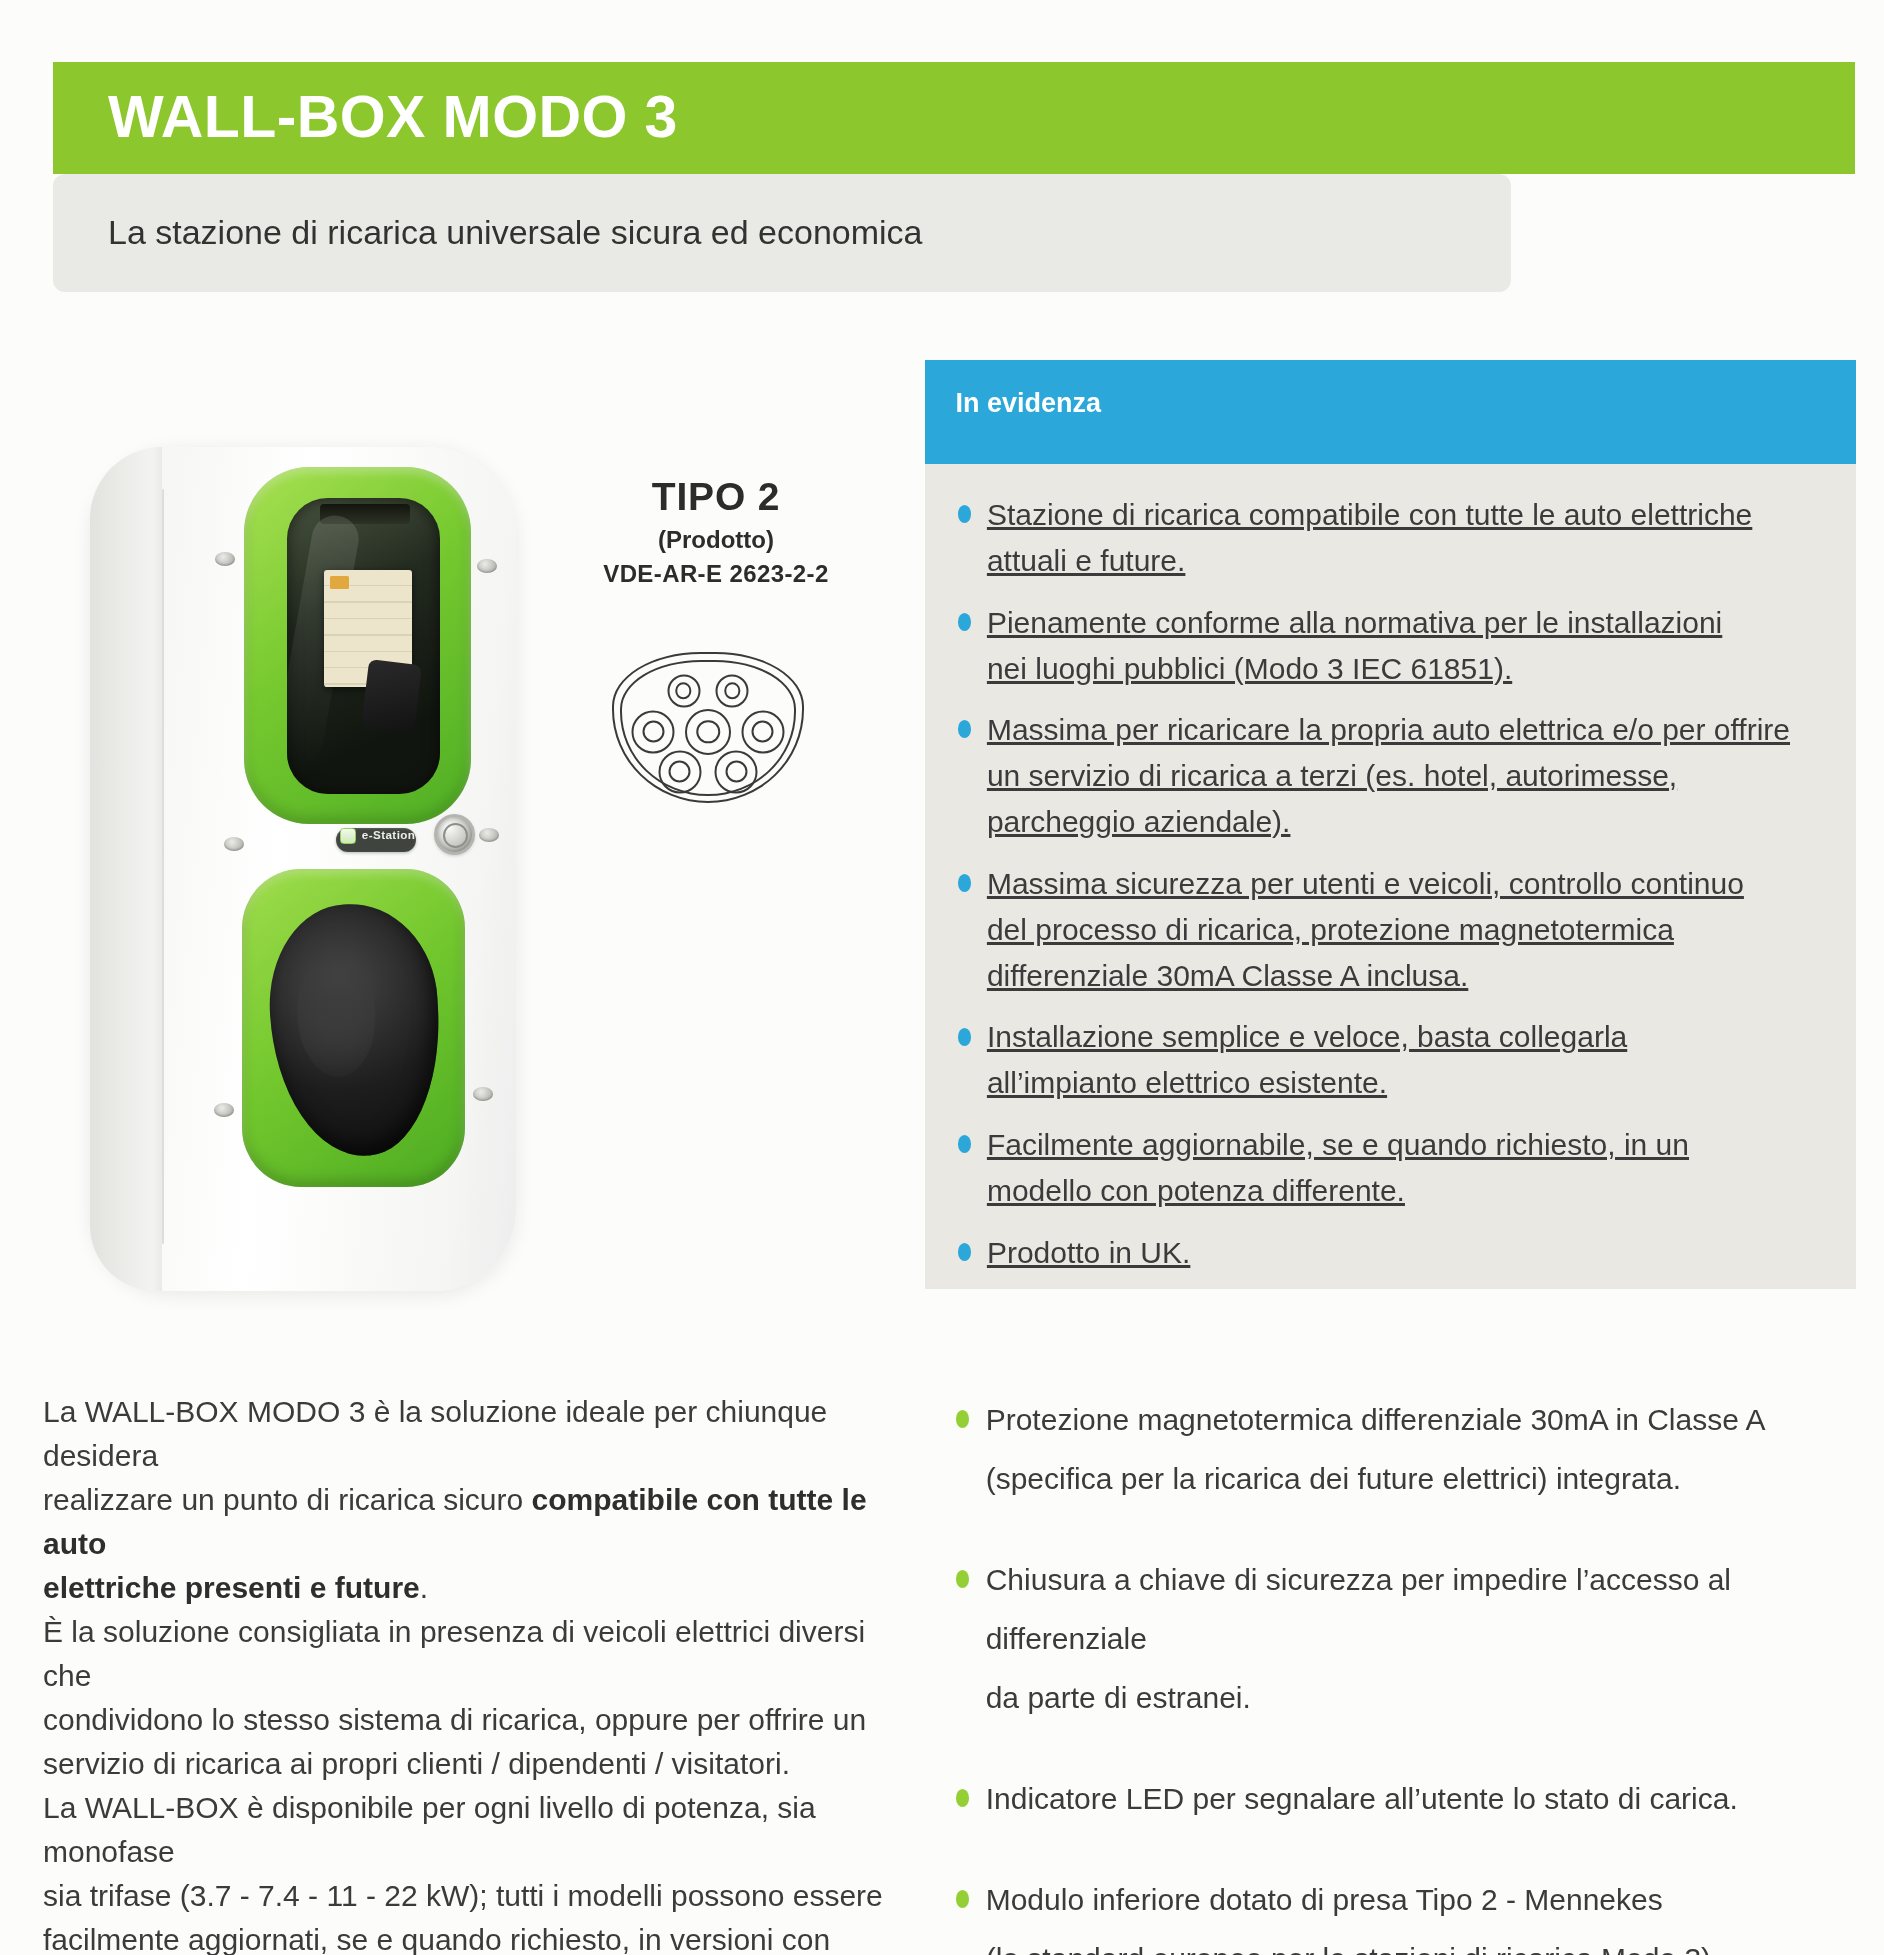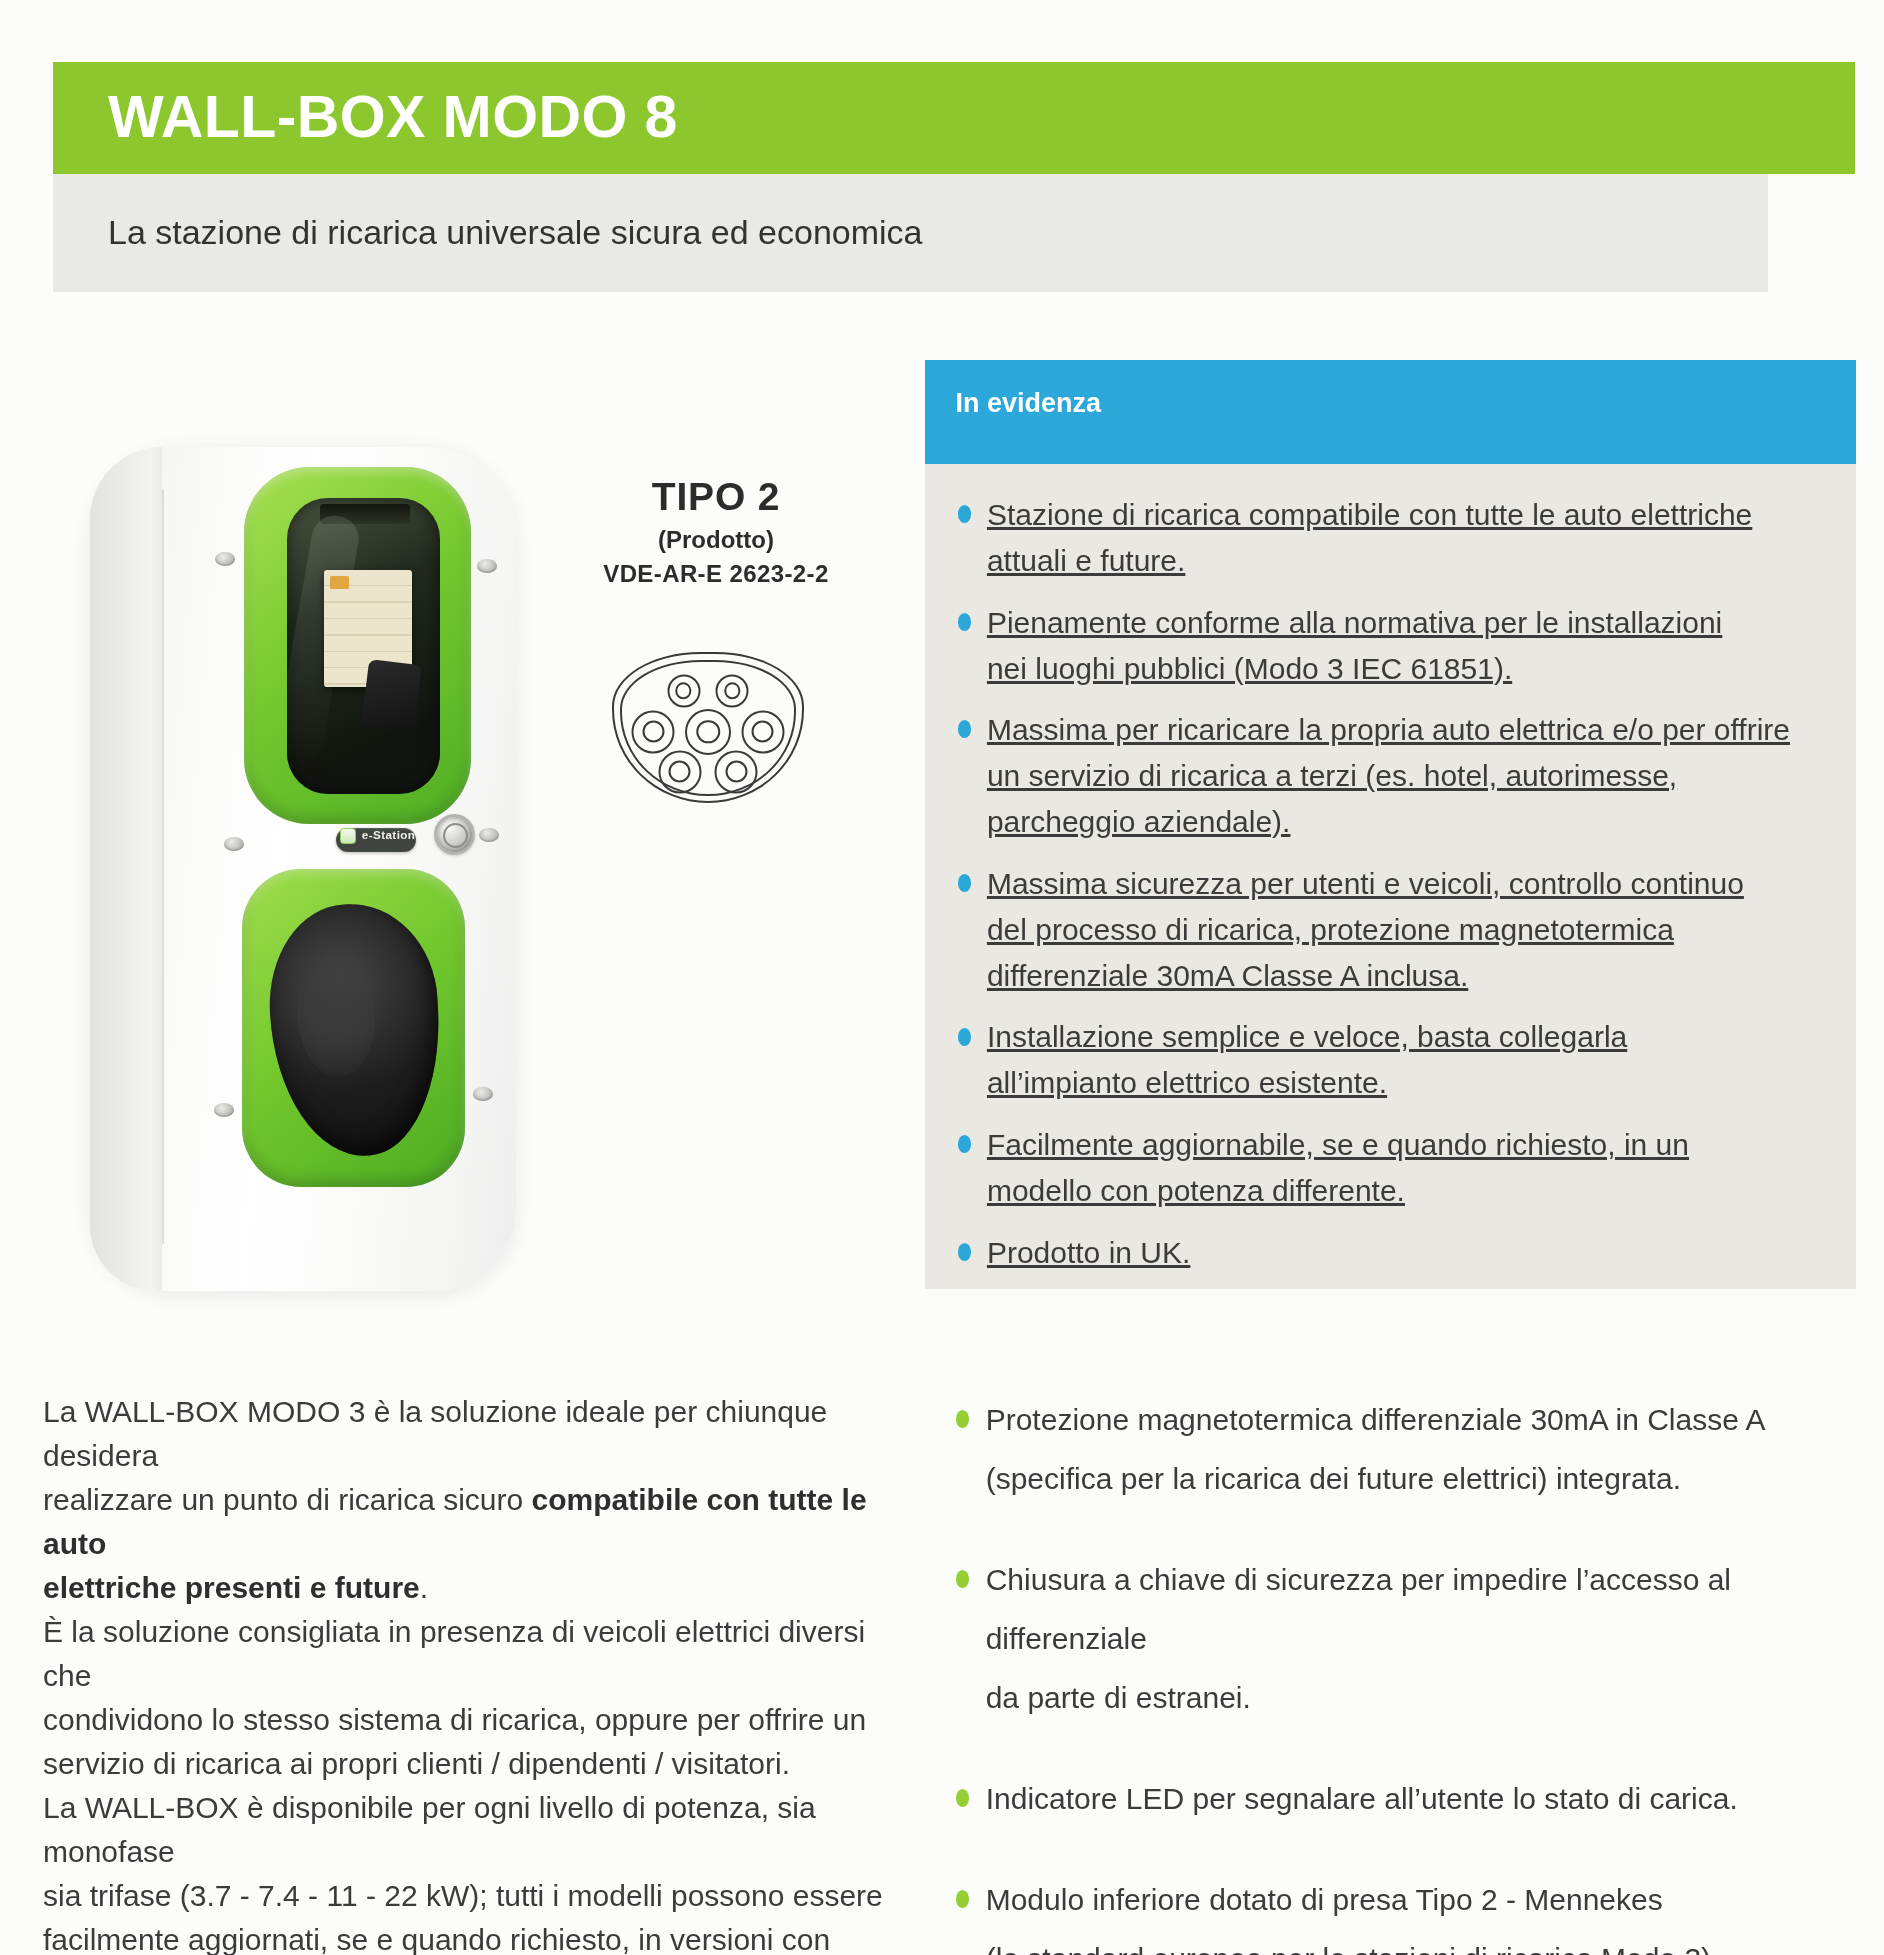--- a/index.html
+++ b/index.html
@@ -14,22 +14,23 @@
   .green-bar {
     position:absolute; left:53px; top:62px; width:1802px; height:112px;
     background:#8cc82d;
   }
   .green-bar h1 {
     margin:0; padding:24px 0 0 55px;
     font-size:59px; line-height:63px; font-weight:800;
     color:#ffffff; letter-spacing:0.4px;
   }
   .subtitle-bar {
-    position:absolute; left:53px; top:174px; width:1715px; height:118px;
+    position:absolute; left:53px; top:174px; width:1458px; height:118px;
     background:#e9e9e5;
+    border-radius:12px;
   }
   .subtitle-bar h2 {
     margin:0; padding:37px 0 0 55px;
     font-size:34px; line-height:43px; font-weight:400; color:#323232;
   }
 
   
   .device { position:absolute; left:66px; top:442px; width:501px; height:853px; }
   .dev-body {
     position:absolute; left:23.5px; top:5.1px; width:426px; height:844px;
@@ -159,21 +160,21 @@
   .r-item { display:flex; margin-bottom:42px; }
   .r-item .dot { flex:0 0 auto; width:13.3px; height:18px; border-radius:50%; background:#93cf35; margin:19.6px 16.4px 0 0; }
   .r-item .txt { font-size:30px; line-height:59px; white-space:pre-line; }
 </style>
 </head>
 <body>
 
 <div class="page">
 
   <header class="green-bar">
-    <h1>WALL-BOX MODO 8</h1>
+    <h1>WALL-BOX MODO 3</h1>
   </header>
   <div class="subtitle-bar">
     <h2>La stazione di ricarica universale sicura ed economica</h2>
   </div>
 
   <section class="device">
     <div class="dev-body"></div>
     <div class="dev-side"></div>
     <div class="dev-seam"></div>
 

